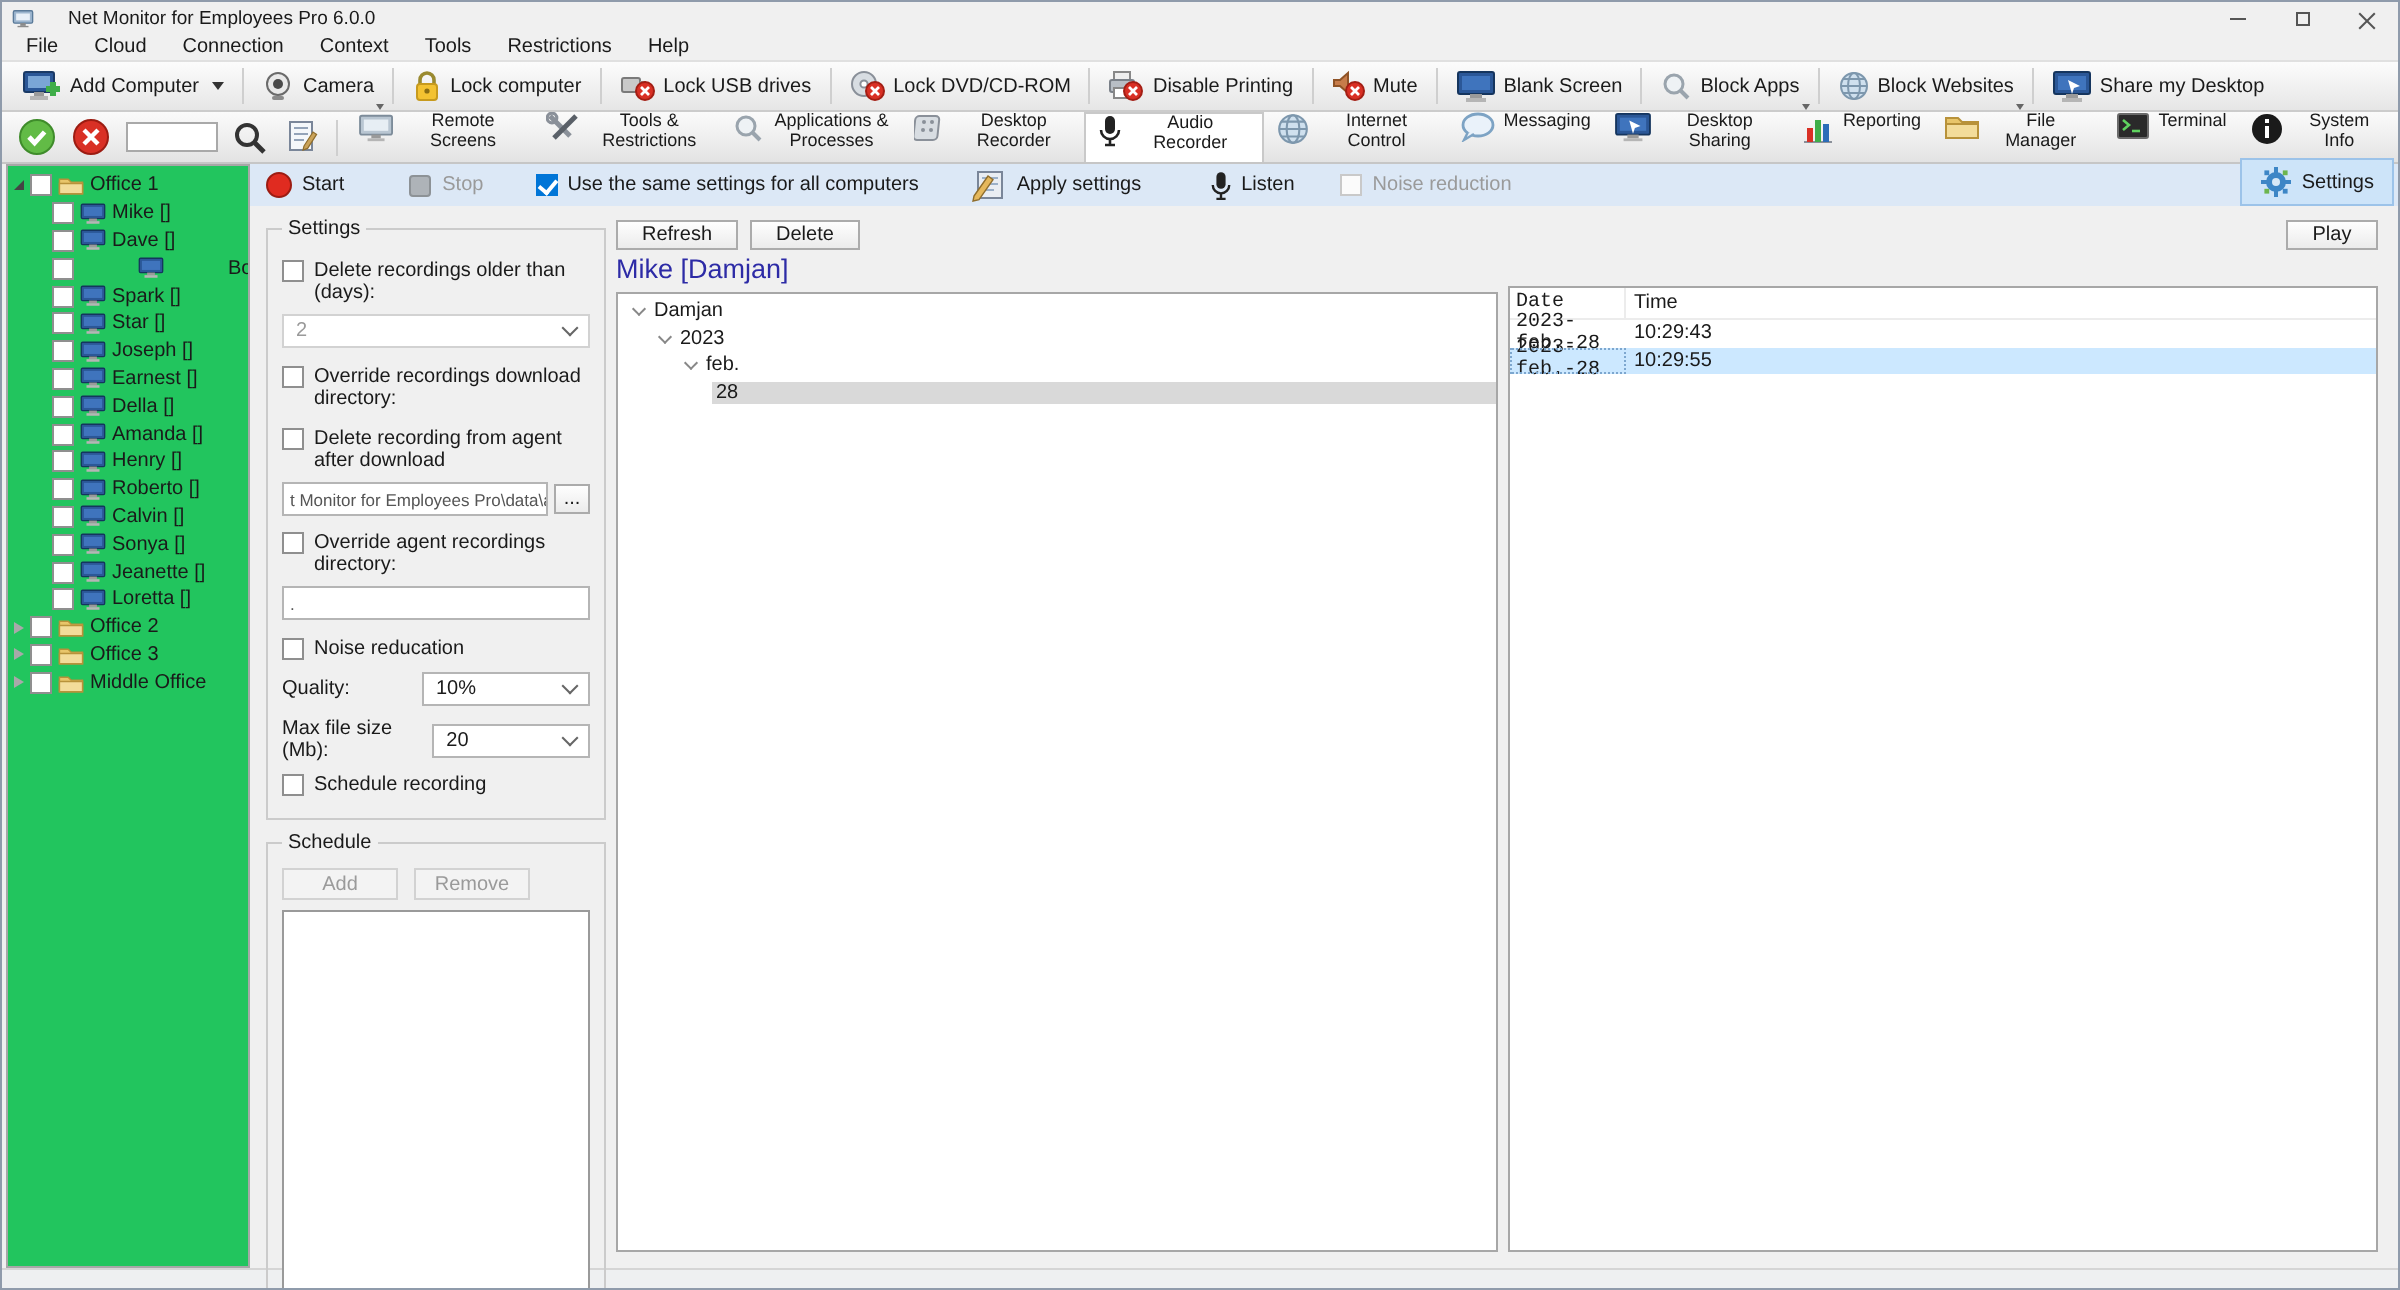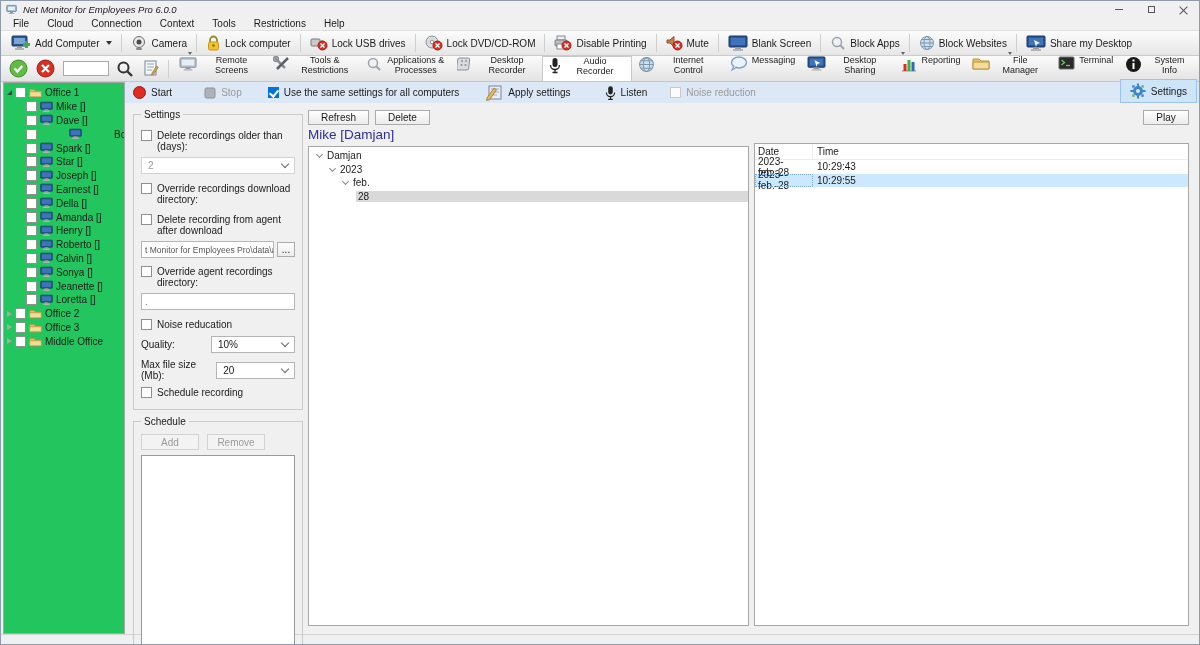--- a/index.html
+++ b/index.html
@@ -1,21 +1,21 @@
 <!DOCTYPE html>
 <html><head>
 <meta charset="utf-8">
 <style>
   * { box-sizing:border-box; margin:0; padding:0; }
   html,body { width:1200px; height:645px; overflow:hidden; }
   body { font-family:"Liberation Sans", sans-serif; font-size:10px; background:#f0f0f0; color:#1a1a1a; border:1px solid #8f9bab; }
 
   
   .titlebar { height:16px; display:flex; align-items:center; background:#f0f0f0; padding-left:5px; }
-  .titlebar .apptitle { font-size:9.5px; margin-left:6px; flex:1;font-style:italic; }
+  .titlebar .apptitle { font-size:9.5px; margin-left:17px; flex:1; }
   .wctl { width:32px; height:16px; display:flex; align-items:center; justify-content:center; color:#555; }
   .glyph-min { width:8px; height:1px; background:#555; display:inline-block; }
   .glyph-max { width:7px; height:7px; border:1px solid #555; display:inline-block; }
   .glyph-x { position:relative; width:9px; height:9px; display:inline-block; }
   .glyph-x::before,.glyph-x::after { content:""; position:absolute; left:4px; top:0; width:1px; height:11px; background:#555; }
   .glyph-x::before { transform:rotate(45deg);} .glyph-x::after { transform:rotate(-45deg);}
 
   
   .menubar { height:13px; display:flex; align-items:center; padding-left:3px; background:#f0f0f0; }
   .menu-item { padding:0 9px; font-size:10px; }
@@ -62,21 +62,21 @@
   .box { background:#fff; border:1px solid #a7a7a7; flex:1; margin-bottom:8px; overflow:hidden; }
 
   
   .ctree { font-size:10px; padding-top:2px; }
   .crow { display:flex; align-items:center; height:13.5px; }
   .chev { width:5px; height:5px; border-right:1px solid #888; border-bottom:1px solid #888; transform:rotate(45deg); margin:0 5px 2px 0; flex-shrink:0; }
   .sel-gray { background:#d9d9d9; flex:1; }
 
   
   .lhead { display:flex; height:16px; align-items:center; border-bottom:1px solid #ececec; font-size:10px; }
-  .lc-date { width:58px; padding:0 3px; border-right:1px solid #ececec; height:100%; display:flex; align-items:center; }
+  .lc-date { width:58px; padding:0 3px; border-right:1px solid #ececec; height:100%; display:flex; align-items:center;font-family:Liberation Mono, monospace; }
   .lc-time { flex:1; padding:0 4px; height:100%; display:flex; align-items:center; }
   .lrow { display:flex; height:13.5px; align-items:flex-start; font-size:10px; }
   .lrow .lc-date { justify-content:flex-end; border-right:none; }
   .lrow.selected { background:#cce8ff; }
   .lrow.selected .lc-date { outline:1px dotted #7da7cf; outline-offset:-1px; }
 
   
   .groupbox { border:1px solid #cbcbcb; position:relative; padding:10px 7px 6px; margin-top:8px; }
   .glabel { position:absolute; top:-6px; left:7px; background:#f0f0f0; padding:0 3px; font-size:10px; }
   .cbrow { display:flex; align-items:flex-start; gap:5px; margin:5px 0; }

